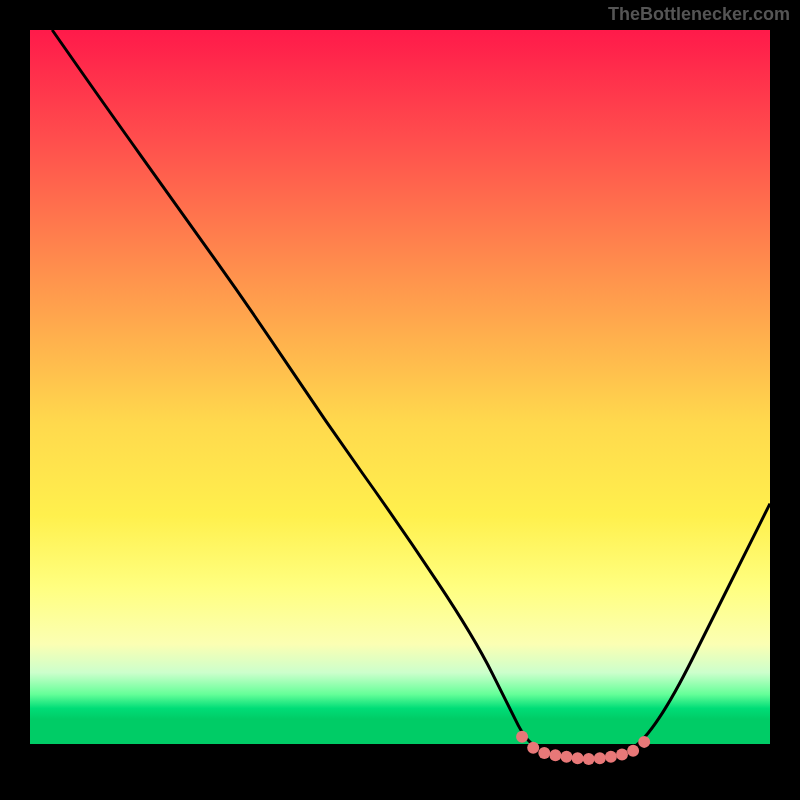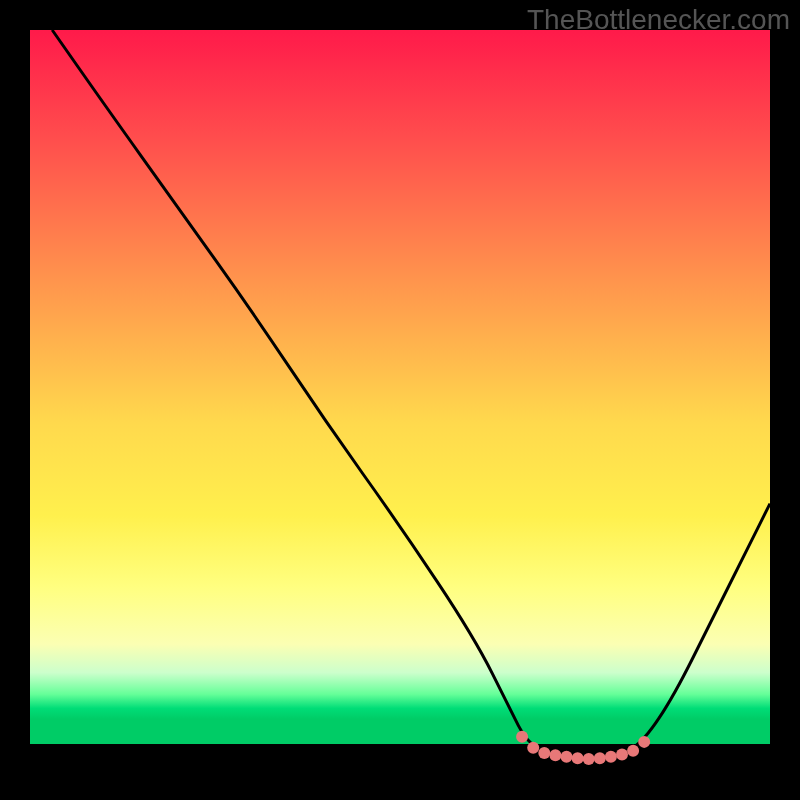--- a/index.html
+++ b/index.html
@@ -9,22 +9,22 @@
     width: 800px;
     height: 800px;
     position: relative;
     font-family: Arial, sans-serif;
   }
   .watermark {
     position: absolute;
     top: 4px;
     right: 10px;
     color: #555;
-    font-size: 28px;
-    font-weight: normal;
+    font-size: 18px;
+    font-weight: bold;
     z-index: 10;
   }
 </style>
 </head>
 <body>
 
 
 
 <div class="watermark">TheBottlenecker.com</div>
 

